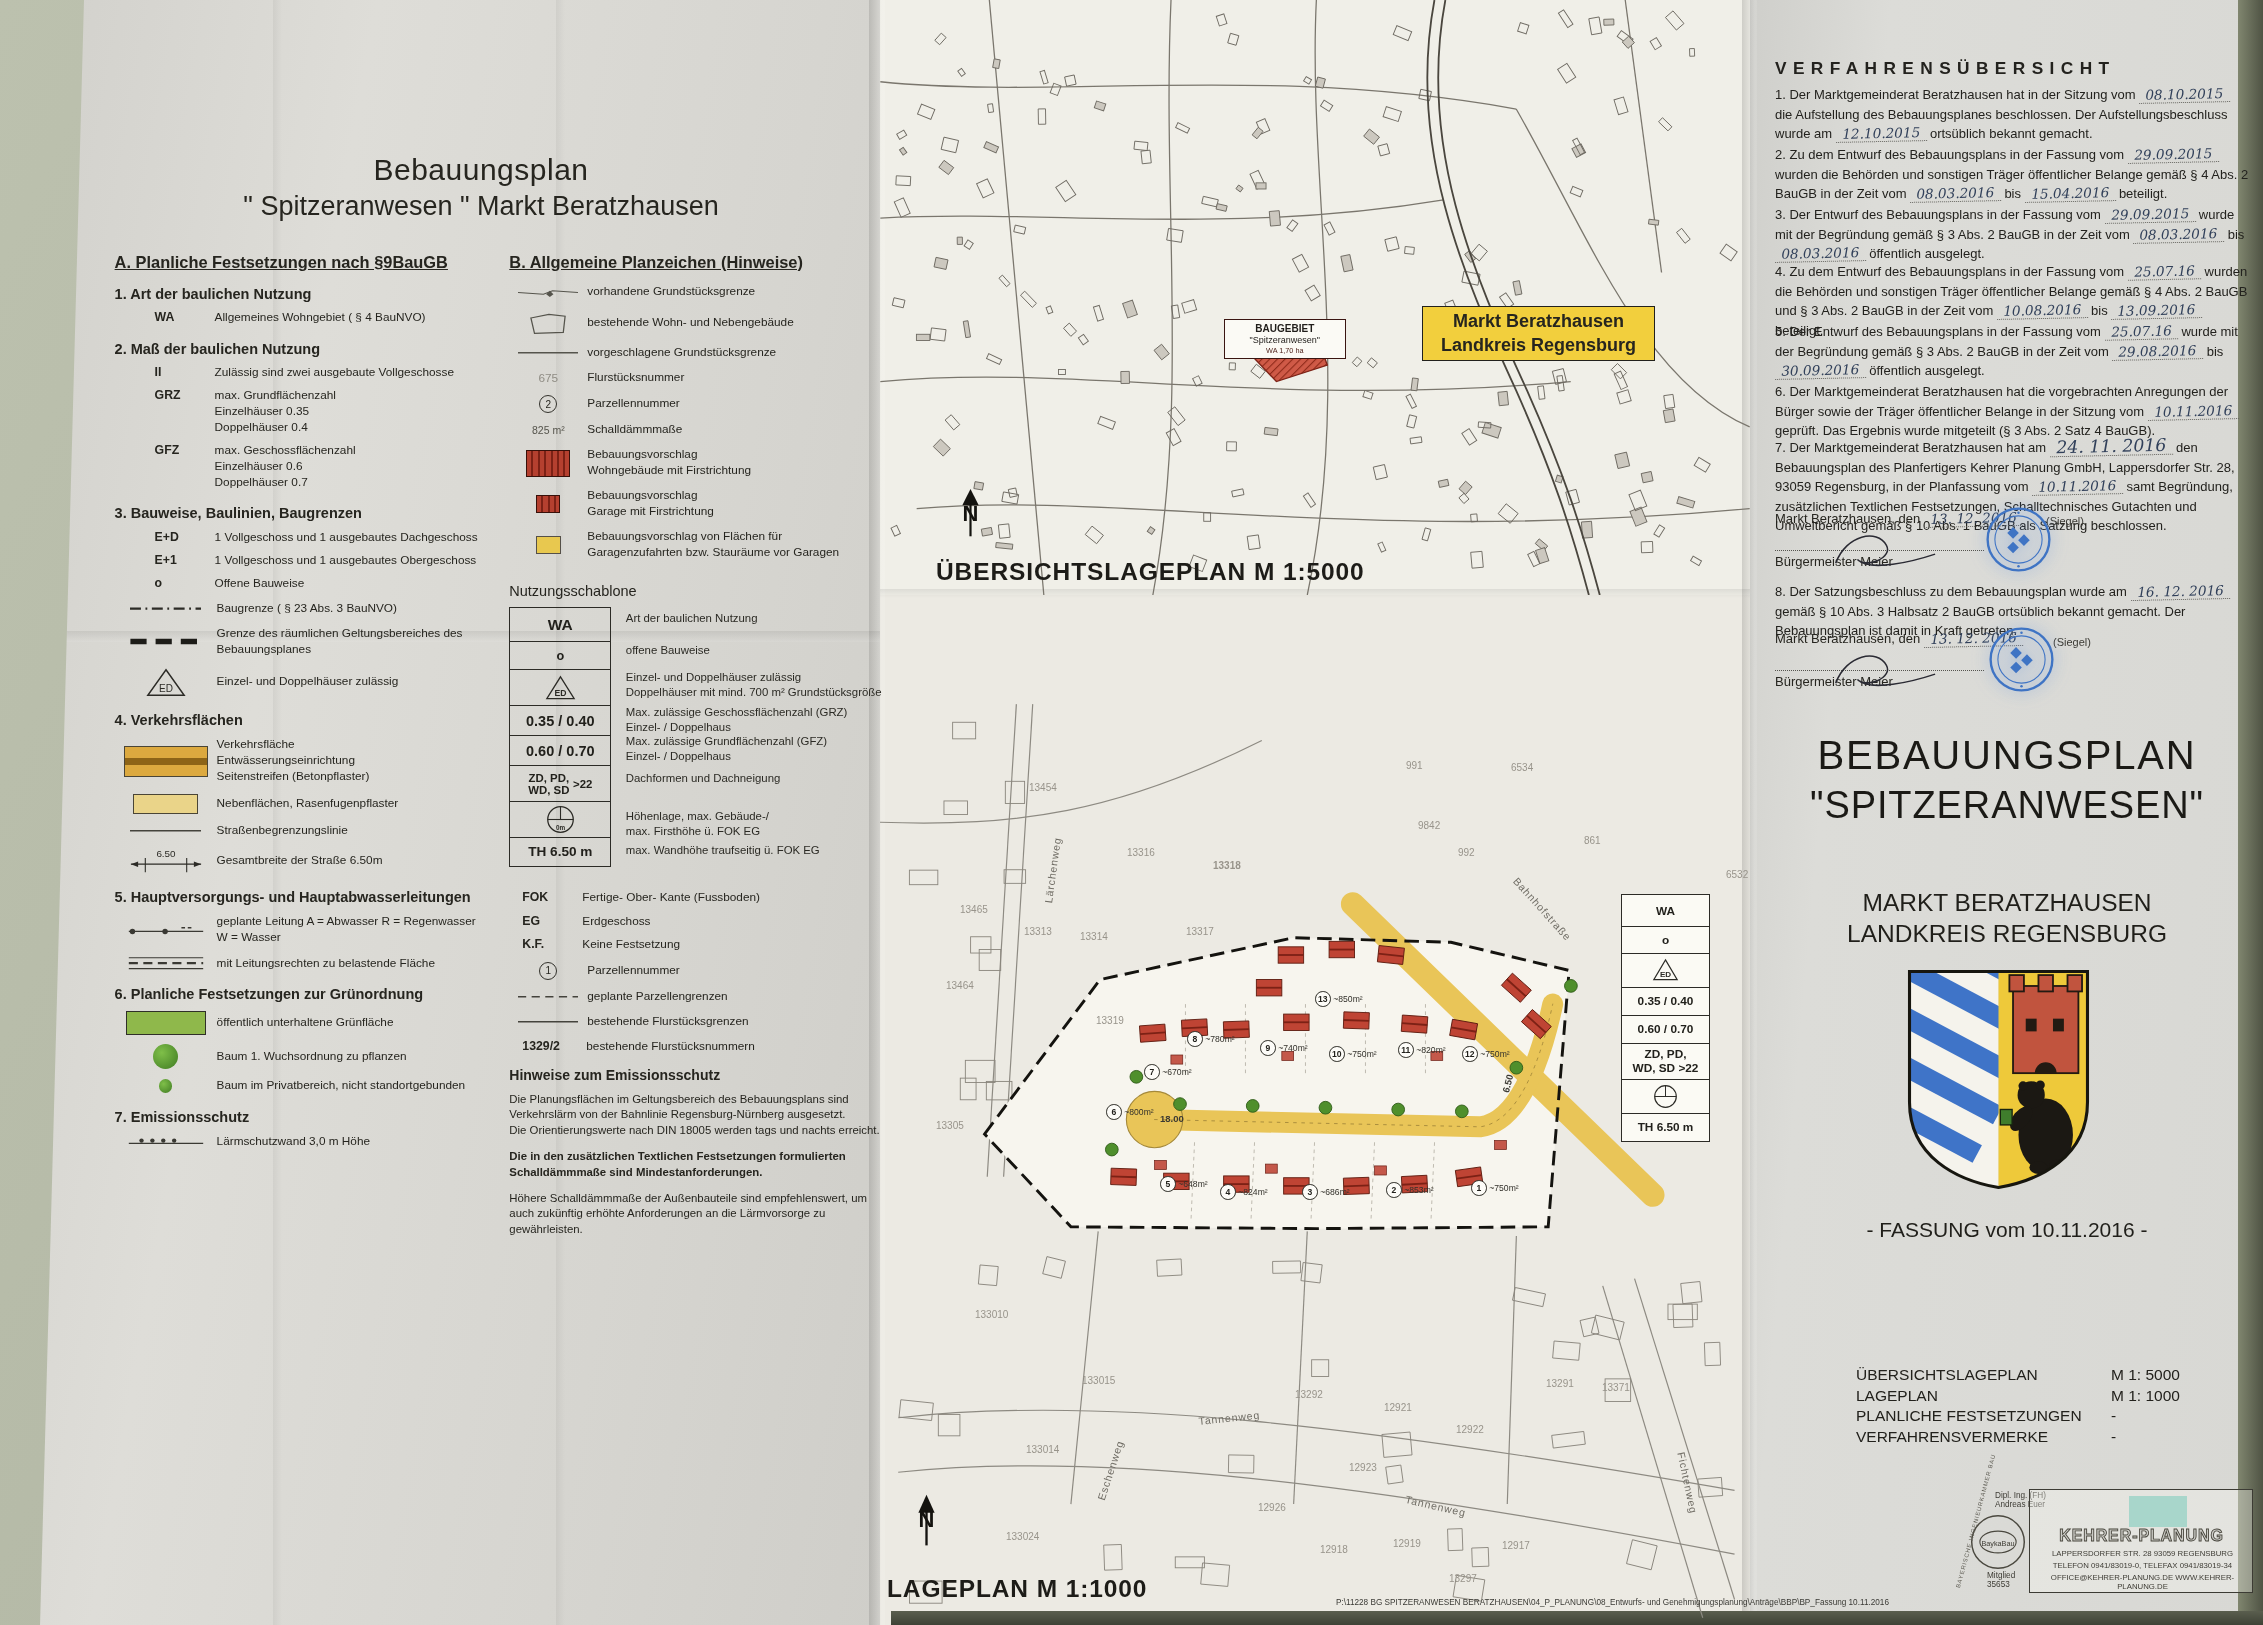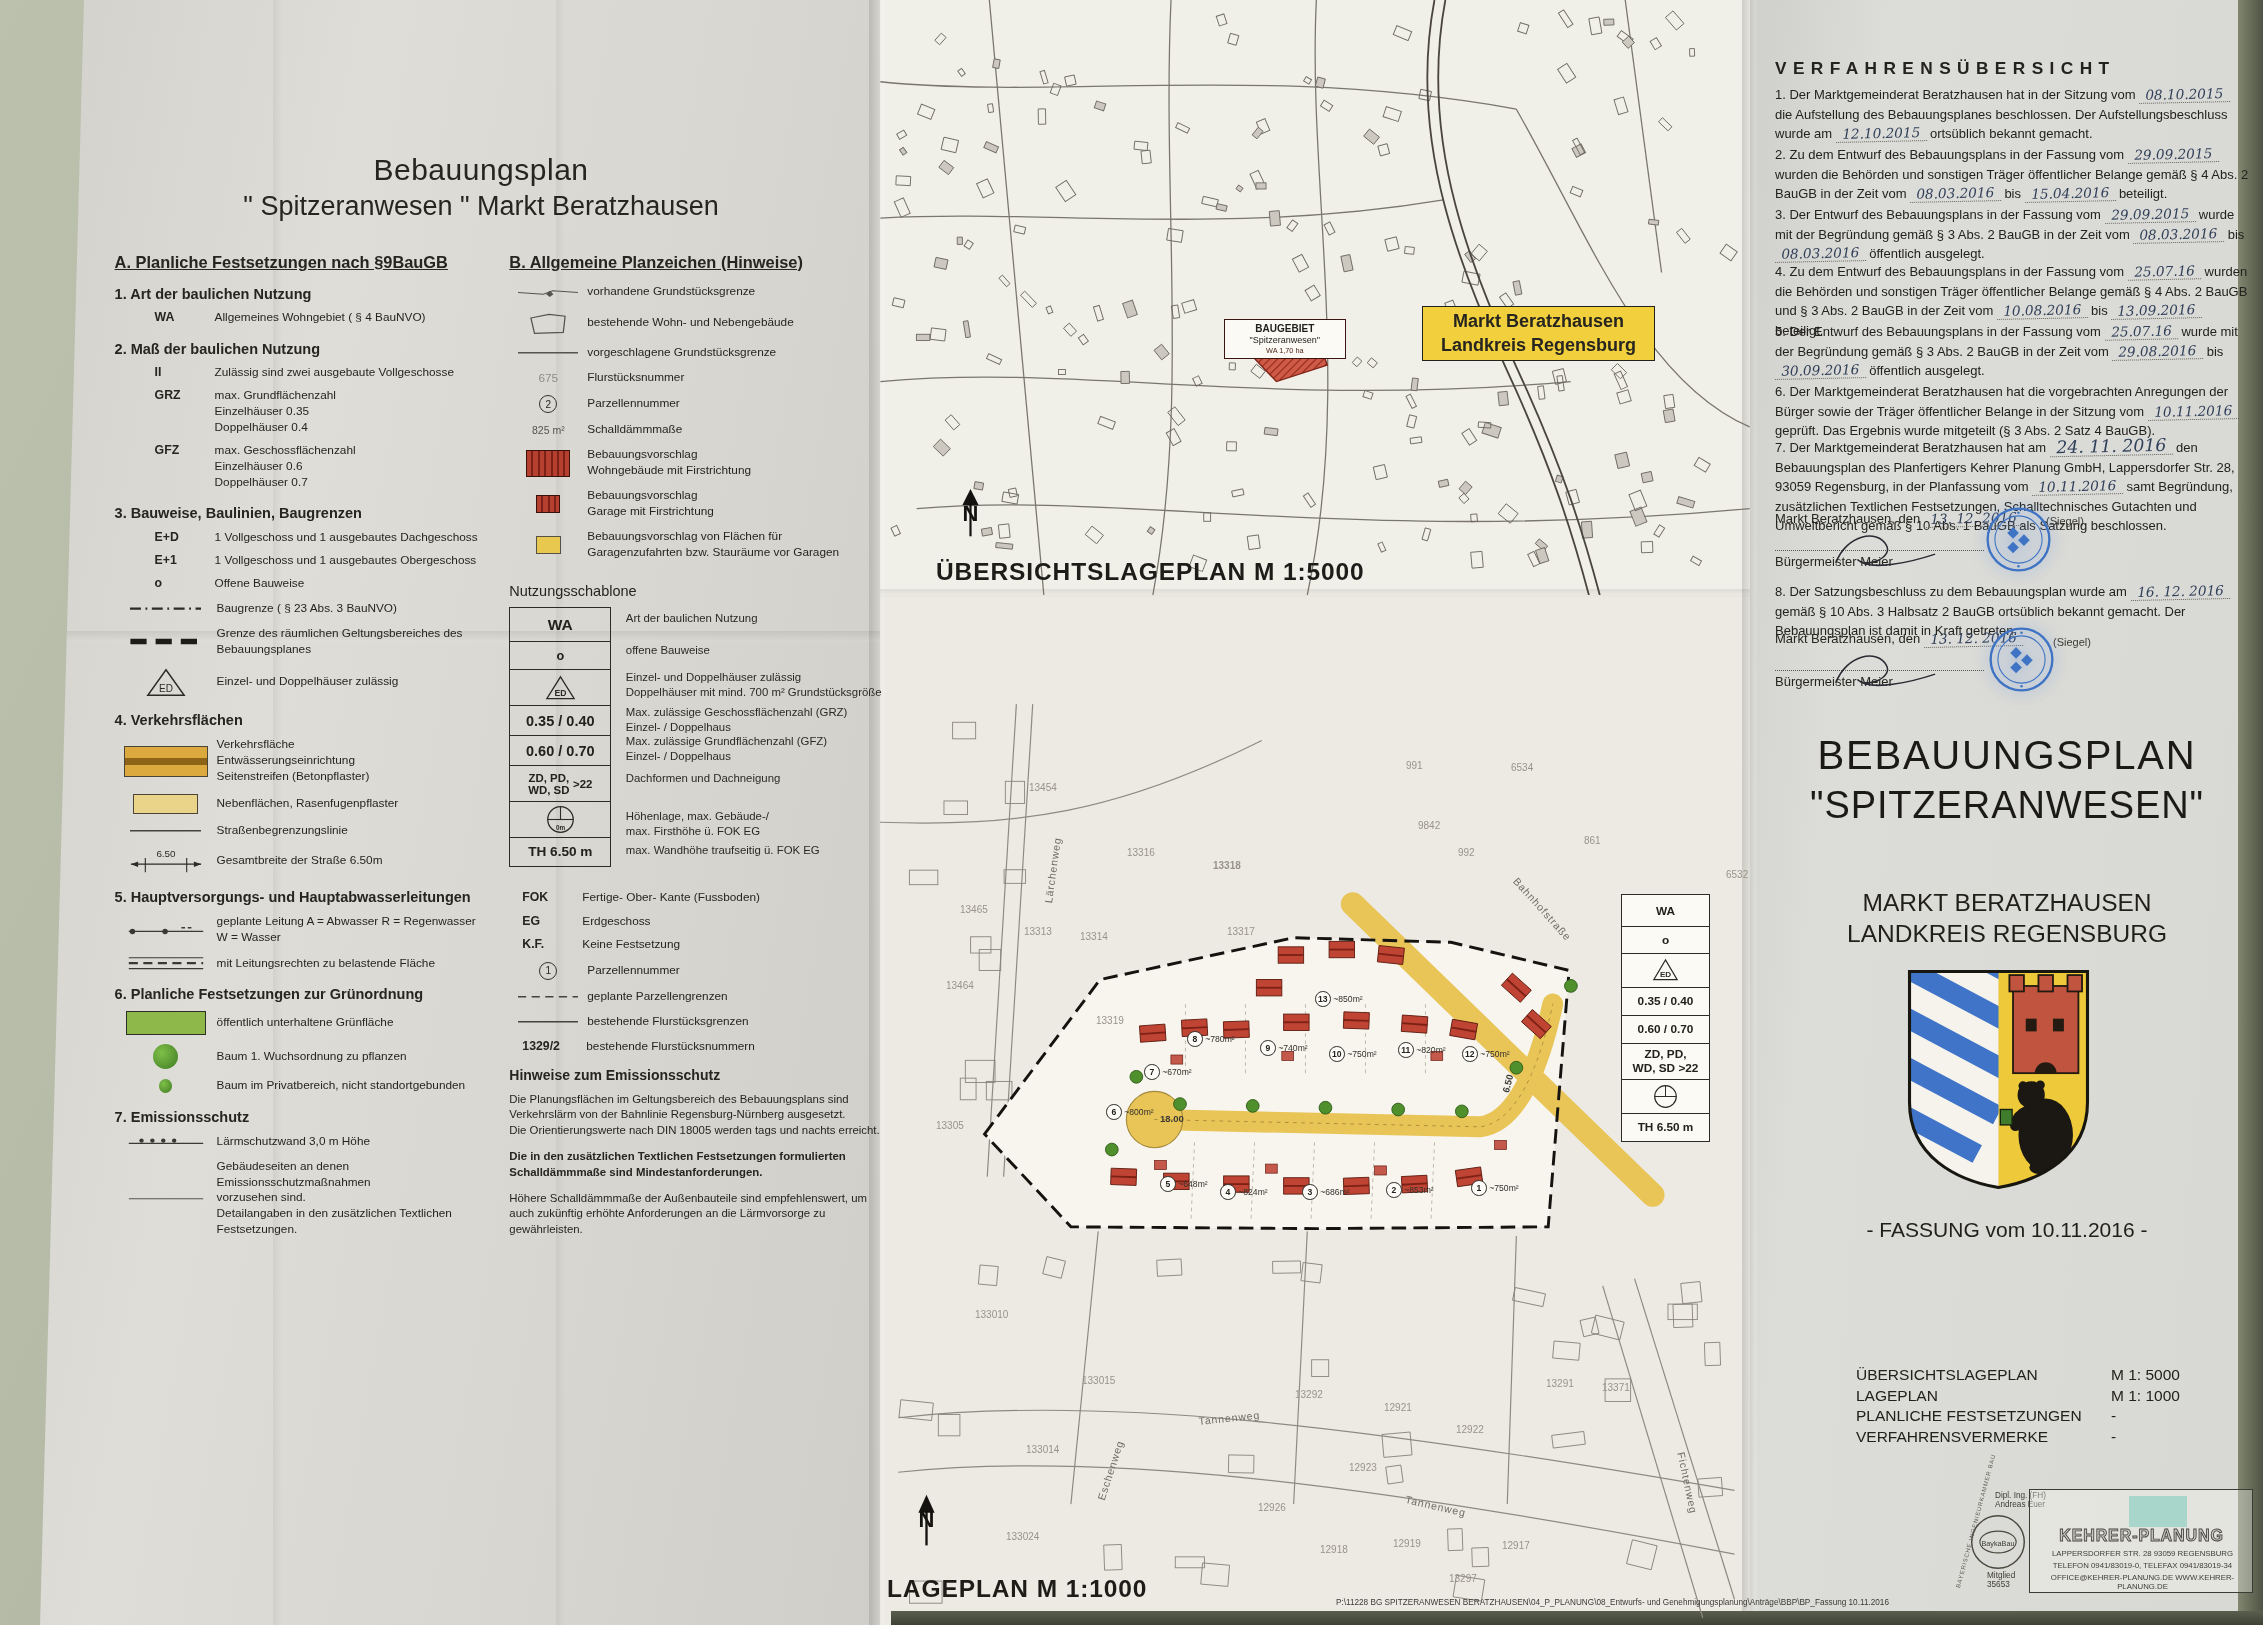--- a/index.html
+++ b/index.html
@@ -262,30 +262,20 @@
           <span class="ii">
             <svg width="78" height="11" viewBox="0 0 86 12">
               <line x1="2" y1="8" x2="84" y2="8" stroke="#3a3933" stroke-width="1.4"></line>
               <circle cx="16" cy="5" r="2.4" fill="#3a3933"></circle>
               <circle cx="28" cy="5" r="2.4" fill="#3a3933"></circle>
               <circle cx="40" cy="5" r="2.4" fill="#3a3933"></circle>
               <circle cx="52" cy="5" r="2.4" fill="#3a3933"></circle>
             </svg>
           </span>
           <span class="kv">Lärmschutzwand 3,0 m Höhe</span>
-        </div>
-      <div class="ir">
-          <span class="ii">
-            <svg width="78" height="5.5" viewBox="0 0 86 6">
-              <line x1="2" y1="3" x2="84" y2="3" stroke="#55544c" stroke-width="1.3"></line>
-            </svg>
-          </span>
-          <span class="kv ml">Gebäudeseiten an denen Emissionsschutzmaßnahmen
-vorzusehen sind.
-Detailangaben in den zusätzlichen Textlichen Festsetzungen.</span>
         </div>
     </div>
 
     <div class="cB">
       <div class="shd">B. Allgemeine Planzeichen (Hinweise)</div>
       <div class="ir">
           <span class="iB">
             <svg width="60" height="11" viewBox="0 0 66 12">
               <polyline points="0,6 28,8 38,4 66,6" fill="none" stroke="#55544c" stroke-width="1.2"></polyline>
               <polygon points="31,8 35,4 39,8 35,11" fill="#55544c"></polygon>
@@ -859,21 +849,21 @@
       </svg></div>
     <div class="schrow ml" style="height: 27px;">TH 6.50 m</div>
   </div>
 <div id="annos">
     <span class="parcel" style="left: 1029px; top: 782px;">13454</span>
     <span class="parcel" style="left: 960px; top: 904px;">13465</span>
     <span class="parcel" style="left: 946px; top: 980px;">13464</span>
     <span class="parcel" style="left: 1024px; top: 926px;">13313</span>
     <span class="parcel" style="left: 1080px; top: 931px;">13314</span>
     <span class="parcel" style="left: 1127px; top: 847px;">13316</span>
-    <span class="parcel" style="left: 1227px; top: 926px;">13317</span>
+    <span class="parcel" style="left: 1186px; top: 926px;">13317</span>
     <span class="parcel" style="left: 1213px; top: 860px; font-weight: bold;">13318</span>
     <span class="parcel" style="left: 1096px; top: 1015px;">13319</span>
     <span class="parcel" style="left: 936px; top: 1120px;">13305</span>
     <span class="parcel" style="left: 975px; top: 1309px;">133010</span>
     <span class="parcel" style="left: 1026px; top: 1444px;">133014</span>
     <span class="parcel" style="left: 1082px; top: 1375px;">133015</span>
     <span class="parcel" style="left: 1006px; top: 1531px;">133024</span>
     <span class="parcel" style="left: 1406px; top: 760px;">991</span>
     <span class="parcel" style="left: 1418px; top: 820px;">9842</span>
     <span class="parcel" style="left: 1458px; top: 847px;">992</span>

